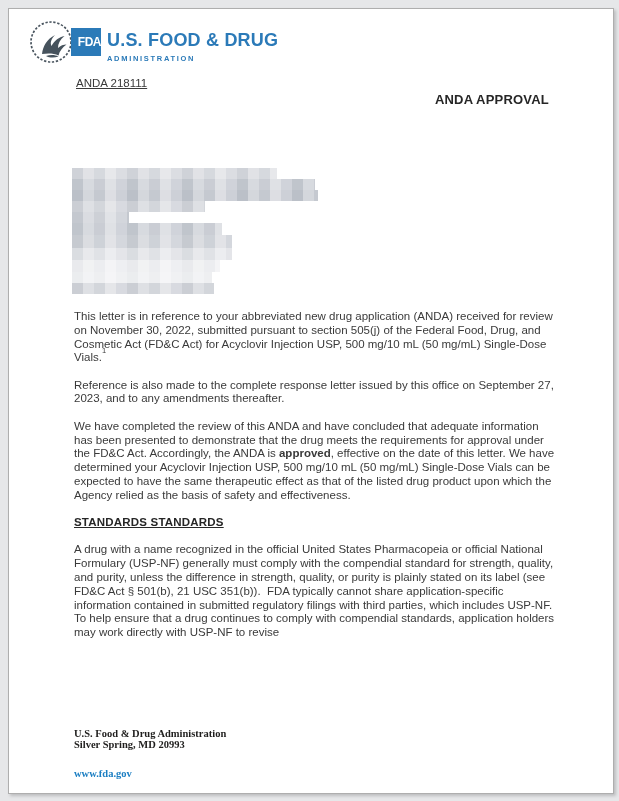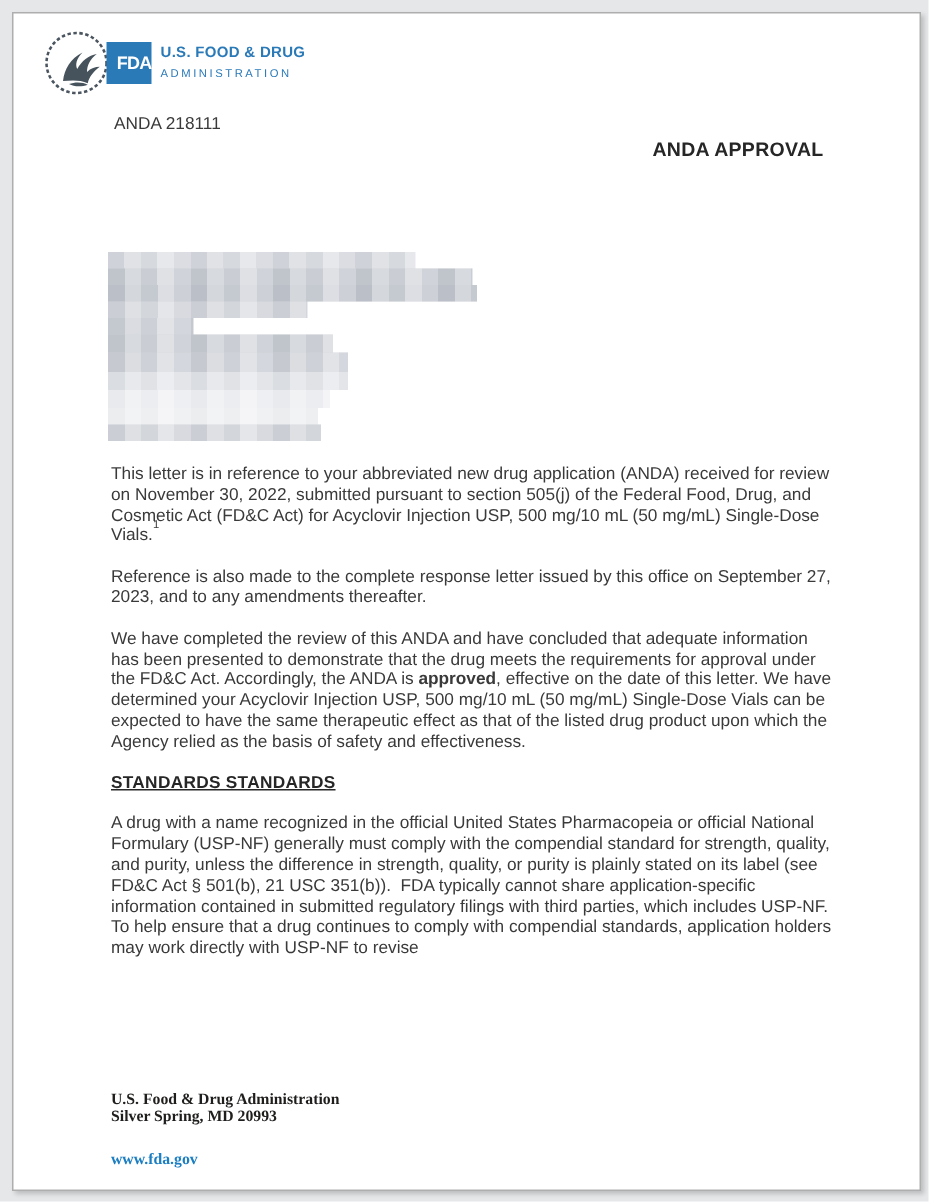--- a/index.html
+++ b/index.html
@@ -14,23 +14,23 @@
     box-shadow:2px 2px 3px rgba(0,0,0,.18);
   }
   
   .eagle{position:absolute;left:20px;top:9px;width:44px;height:48px;}
   .fda-square{
     position:absolute;left:62px;top:19px;width:30px;height:28px;
     display:flex;align-items:center;justify-content:flex-end;
     color:#fff;font-weight:bold;font-size:12px;letter-spacing:-.5px;
   }
   .wordmark{position:absolute;left:98px;top:21px;}
-  .wm1{font-size:10px;font-weight:bold;letter-spacing:.2px;}
-  .wm2{font-size:7.5px;font-weight:normal;letter-spacing:1.7px;margin-top:3px;}
-  .anda-number{position:absolute;left:67px;top:68px;font-size:11.5px;color:#3a3a3a;}
+  .wm1{font-size:18px;font-weight:bold;letter-spacing:.2px;}
+  .wm2{font-size:7.5px;font-weight:bold;letter-spacing:1.7px;margin-top:3px;}
+  .anda-number{position:absolute;left:67px;top:68px;font-size:11.5px;color:#3a3a3a;text-decoration:underline;}
   .approval-title{position:absolute;right:64px;top:83px;font-size:13px;font-weight:bold;color:#262626;letter-spacing:.2px;text-align:center;}
   
   .redacted{position:absolute;left:63px;top:159px;}
   .rl{
     background-image:
       repeating-linear-gradient(90deg,#a9afb9 0 11px,#c9ccd3 11px 22px,#b6bbc4 22px 33px,#d4d6dc 33px 44px,#bfc3cc 44px 55px),
       repeating-linear-gradient(0deg,rgba(255,255,255,.35) 0 11px,rgba(110,116,128,.22) 11px 22px);
   }
   
   .body-text{

